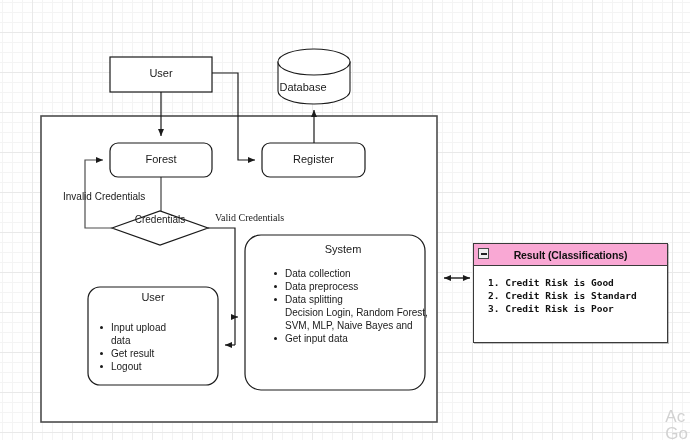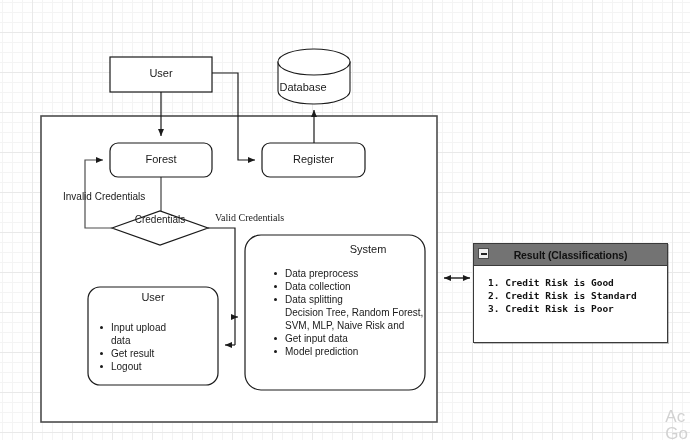--- a/index.html
+++ b/index.html
@@ -81,21 +81,21 @@
     height: 100px;
     background: #ffffff;
     border: 1px solid #3a3a3a;
     box-sizing: border-box;
     box-shadow: 1px 1px 0 rgba(0,0,0,0.25);
   }
   #result-titlebar {
     position: relative;
     height: 21px;
     border-bottom: 1px solid #3a3a3a;
-    background: #737373;
+    background: #f9a8d4;
     display: flex;
     align-items: center;
     justify-content: center;
   }
   #result-title {
     font-family: "Liberation Sans", sans-serif;
     font-size: 10.5px;
     font-weight: bold;
     color: #111111;
     letter-spacing: -0.1px;
@@ -200,41 +200,40 @@
   <div class="node-label" style="left:278px; top:81px; width:50px;">Database</div>
 
   <div class="node-label" style="left:110px; top:153px; width:102px;">Forest</div>
 
   <div class="node-label" style="left:262px; top:153px; width:103px;">Register</div>
 
   <div class="node-label" style="left:112px; top:214px; width:96px; font-size:10px;">Credentials</div>
 
   <div class="node-label" style="left:88px; top:291px; width:130px;">User</div>
 
-  <div class="node-label" style="left:231px; top:243px; width:196px;padding-left:39px;">System</div>
+  <div class="node-label" style="left:245px; top:243px; width:196px;">System</div>
 
   <div class="edge-label" style="left:47px; top:191px;padding-left:16px;">Invalid Credentials</div>
 
   <div class="edge-label" style="left:215px; top:212px;font-family:Liberation Serif, serif;">Valid Credentials</div>
 
   <ul class="bullet-list" id="user-actions-list" style="left:88px; top:321px; width:110px;">
       <li class="bulleted">Input upload</li>
       <li class="cont">data</li>
       <li class="bulleted">Get result</li>
       <li class="bulleted">Logout</li>
     </ul>
 
   <ul class="bullet-list" id="system-list" style="left:262px; top:267px; width:160px;">
+      <li class="bulleted">Data collection</li>
       <li class="bulleted">Data preprocess</li>
-      <li class="bulleted">Data collection</li>
       <li class="bulleted">Data splitting</li>
-      <li class="cont">Decision Tree, Random Forest,</li>
-      <li class="cont">SVM, MLP, Naive Risk and</li>
+      <li class="cont">Decision Login, Random Forest,</li>
+      <li class="cont">SVM, MLP, Naive Bayes and</li>
       <li class="bulleted">Get input data</li>
-      <li class="bulleted">Model prediction</li>
     </ul>
 
   <div id="result-panel">
     <div id="result-titlebar">
       <div id="collapse-icon"></div>
       <div id="result-title">Result (Classifications)</div>
     </div>
     <div id="result-body">
         <div class="result-line">1. Credit Risk is Good</div>
         <div class="result-line">2. Credit Risk is Standard</div>

